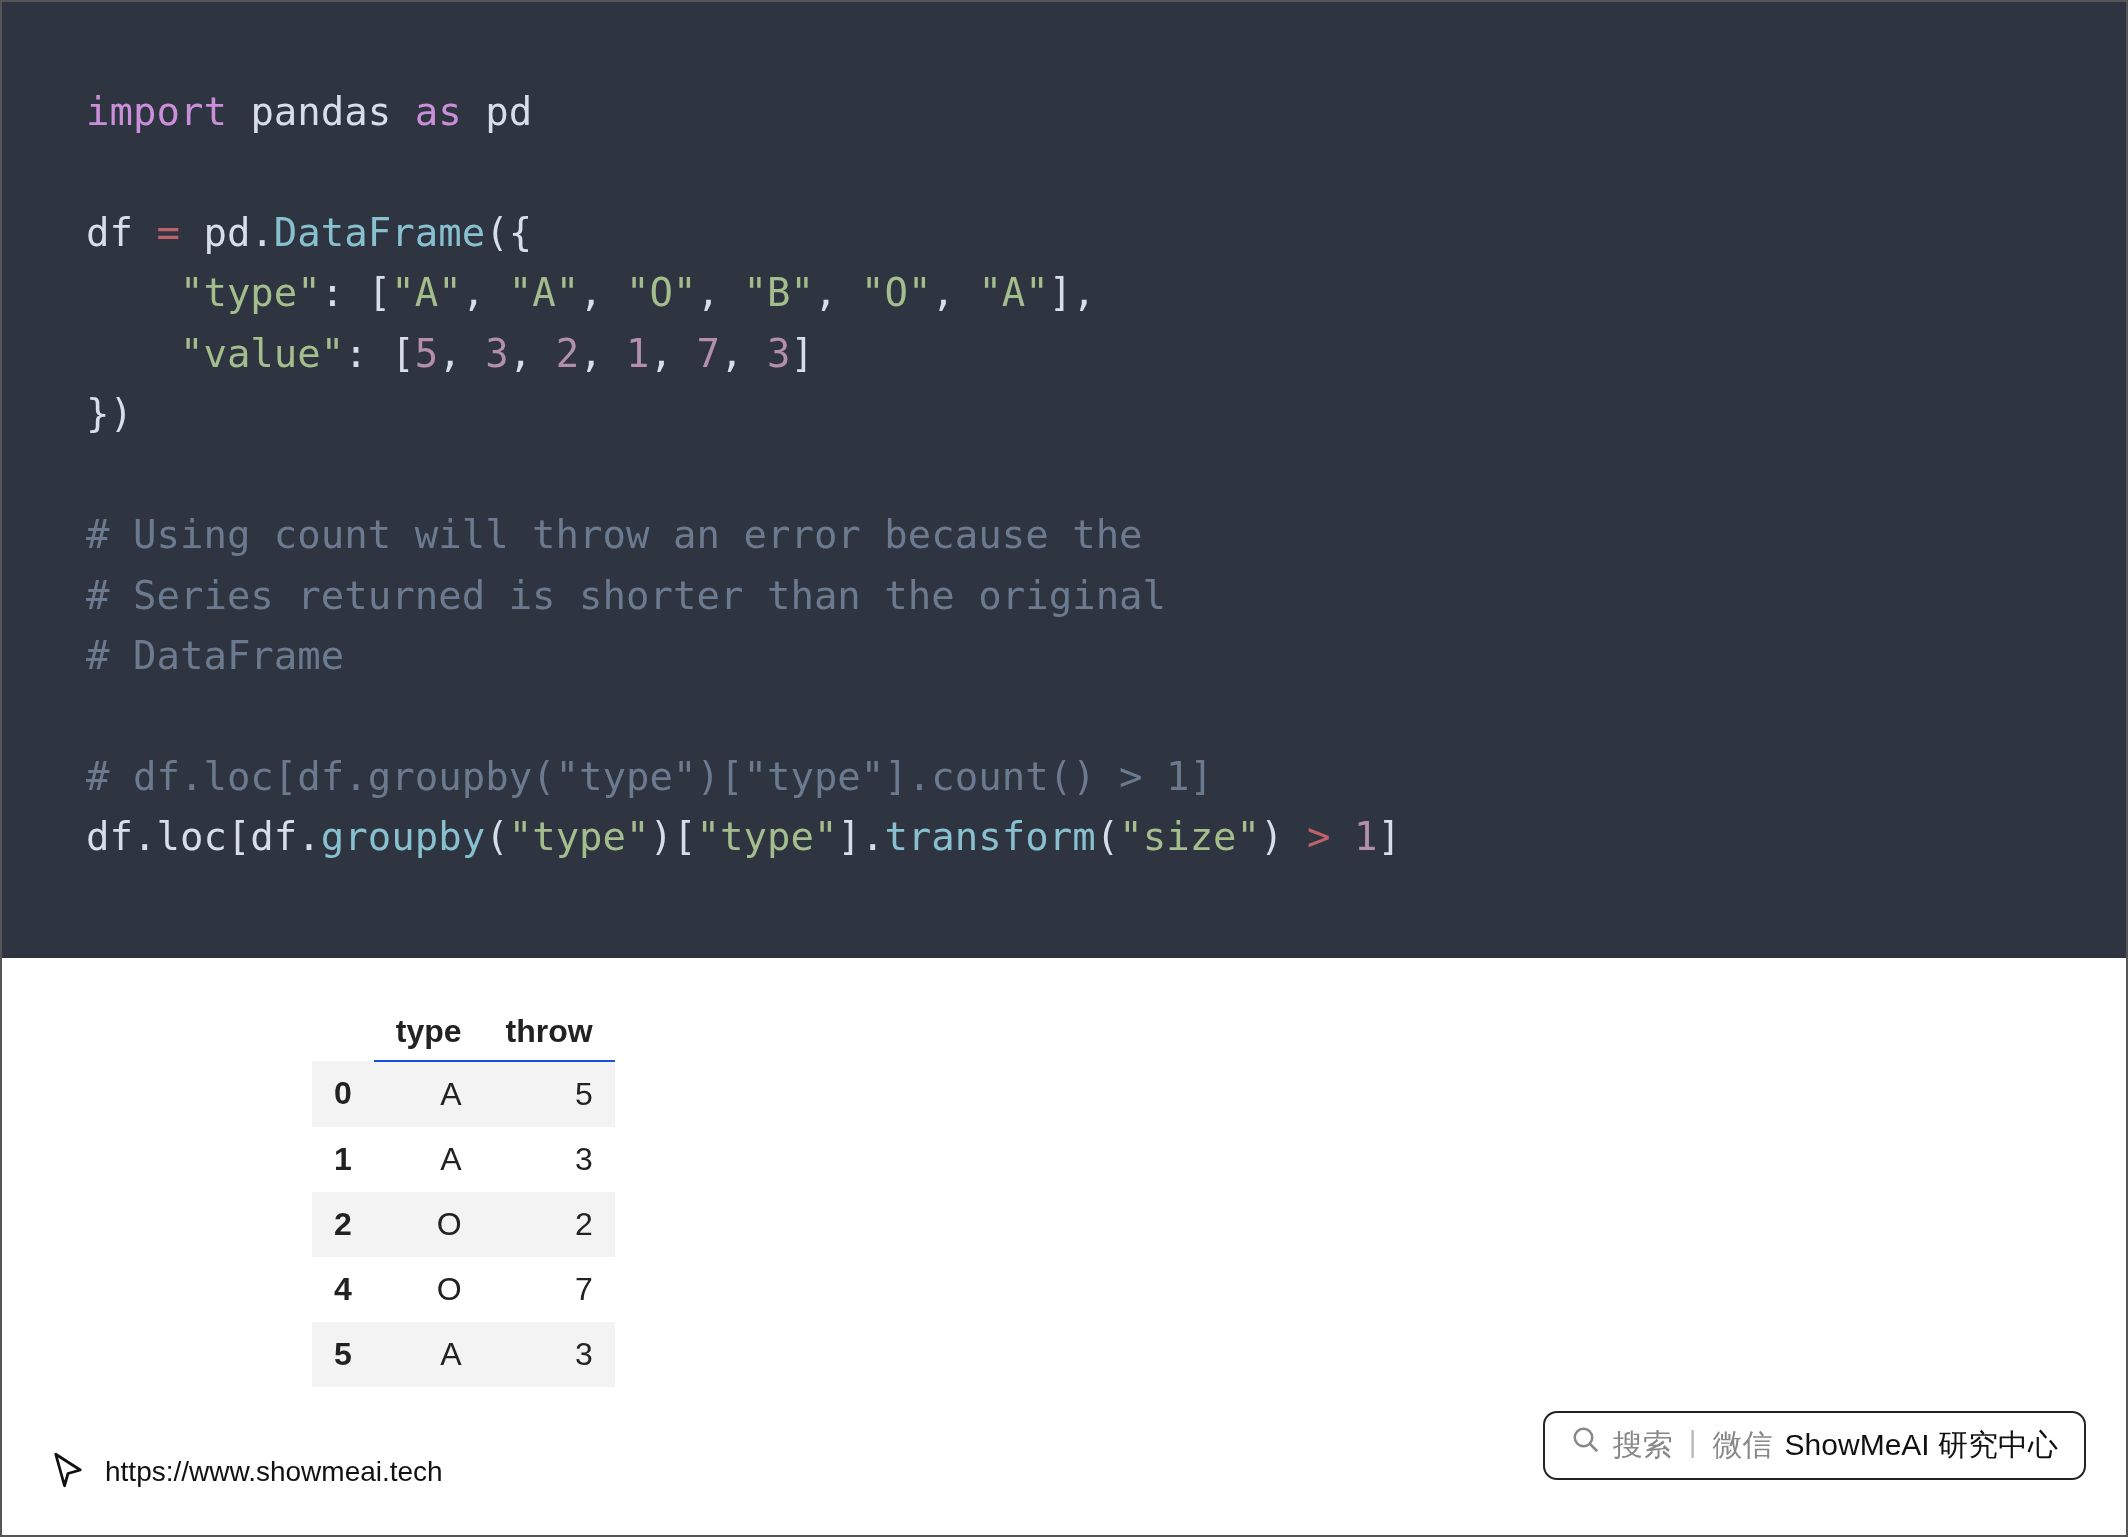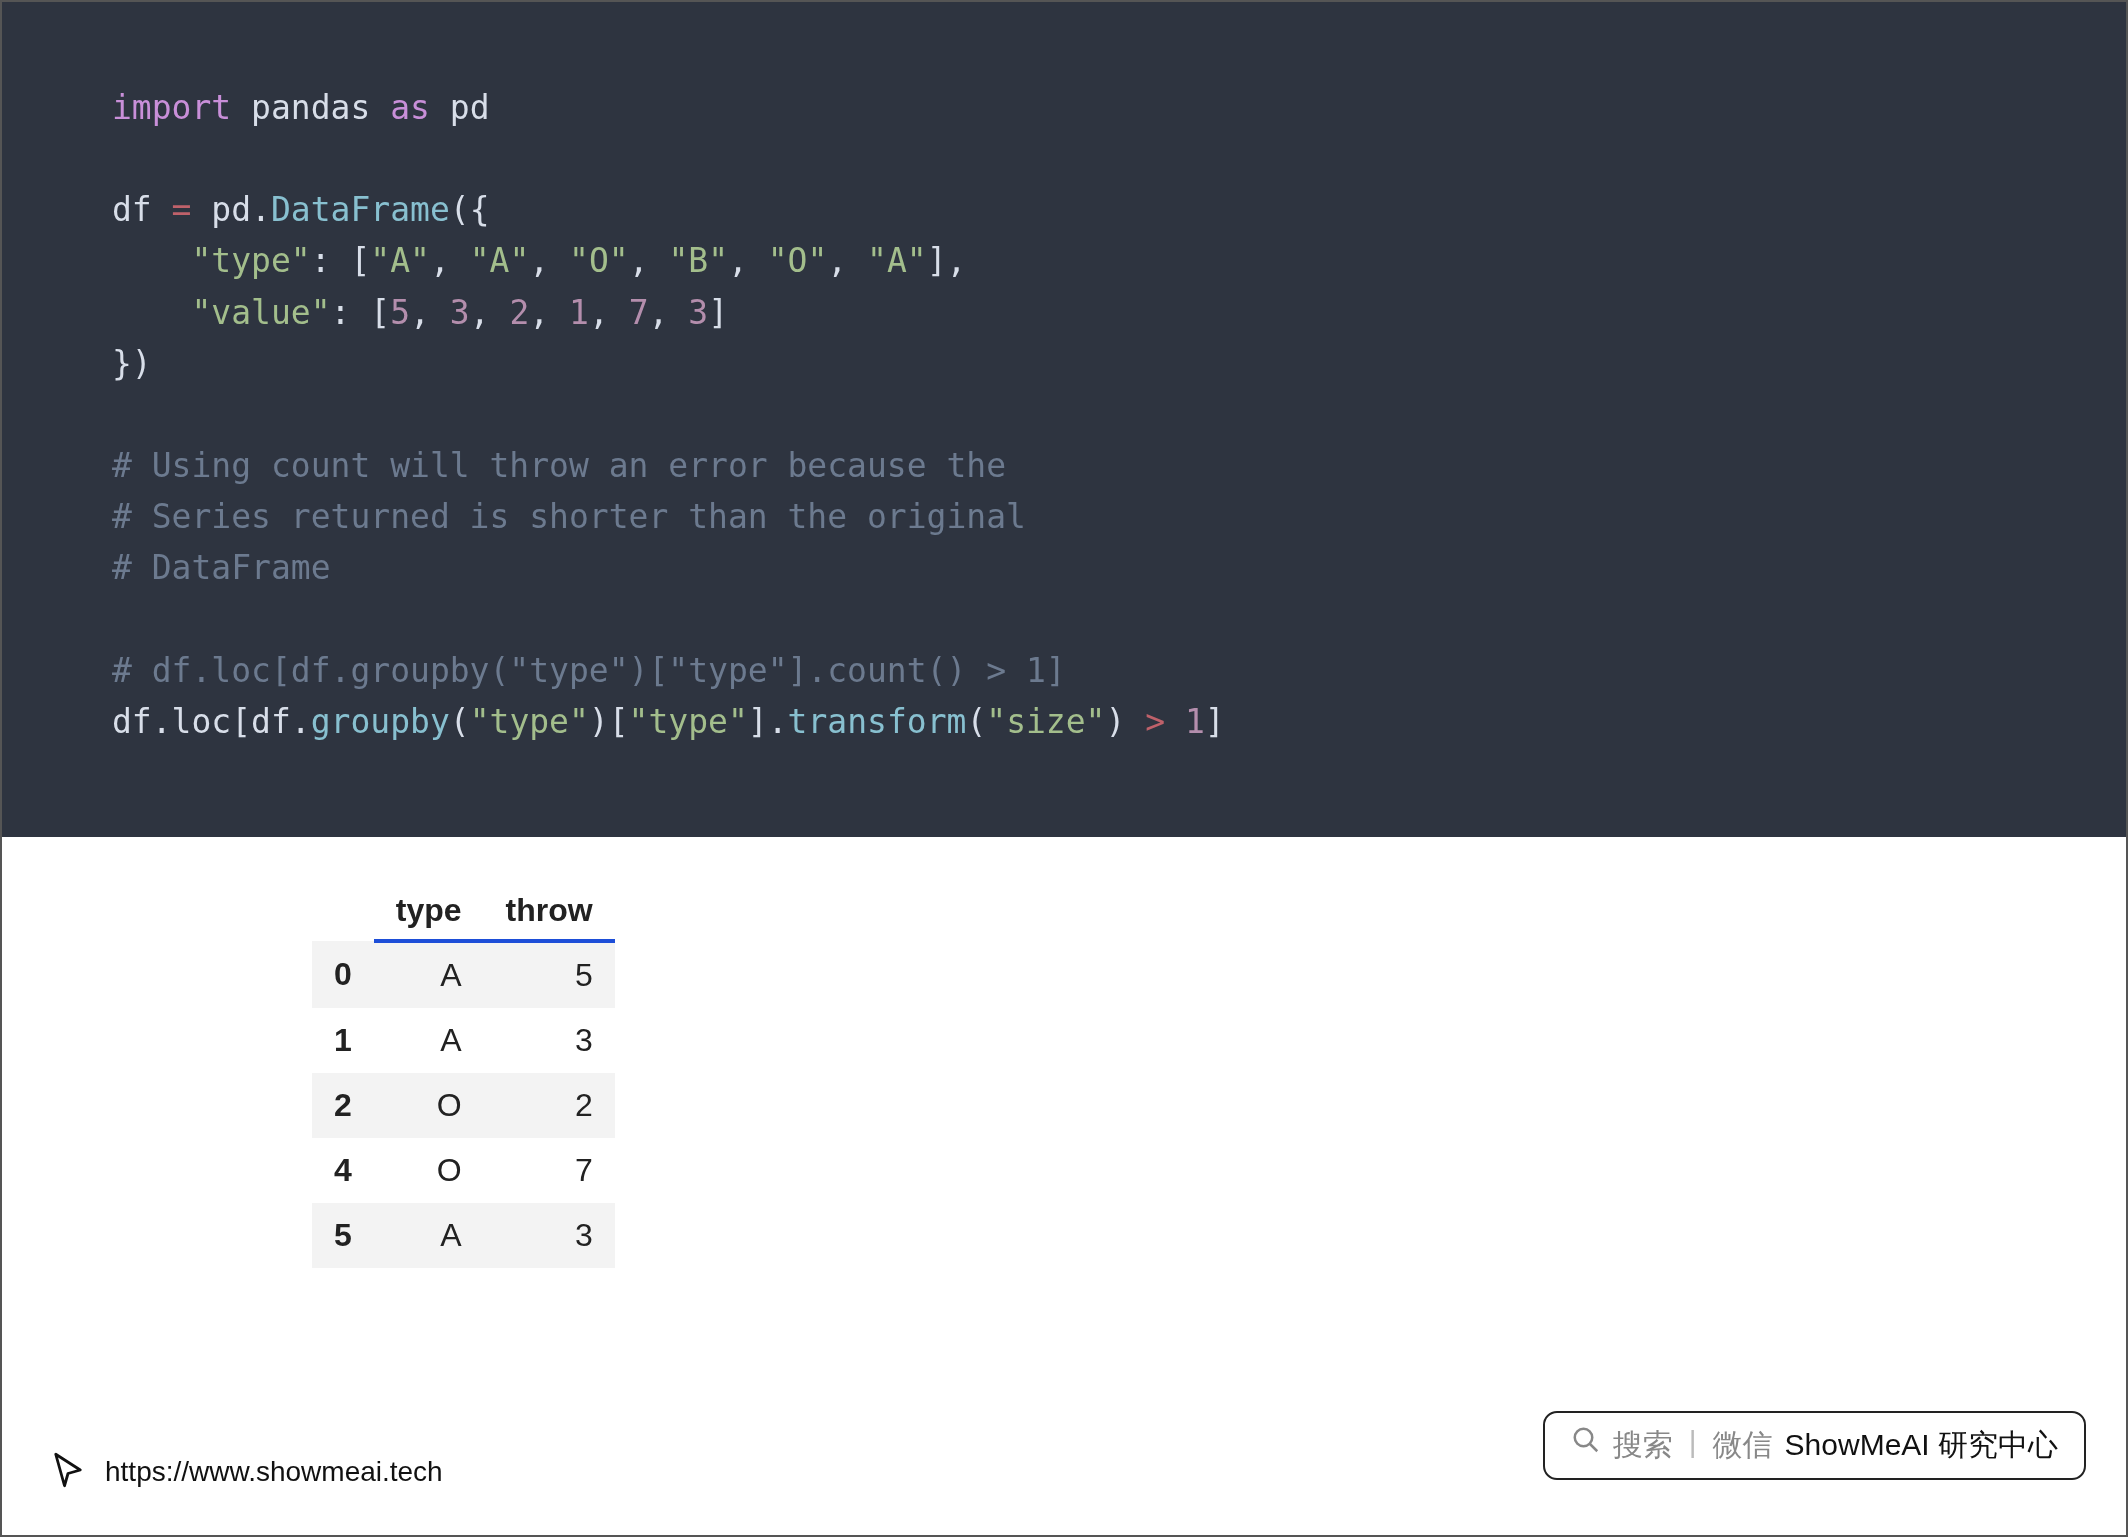--- a/index.html
+++ b/index.html
@@ -7,23 +7,23 @@
     font-family: "Segoe UI", "Helvetica Neue", Arial, sans-serif;
     background: #fff;
     width: 2128px;
     height: 1537px;
     border: 2px solid #555;
     display: flex;
     flex-direction: column;
   }
   .code-block {
     background: #2e3440;
-    padding: 80px 110px 90px 110px;
+    padding: 80px 110px 90px 84px;
     font-family: "Consolas", "Menlo", "DejaVu Sans Mono", monospace;
-    font-size: 33px;
+    font-size: 39px;
     line-height: 1.55;
     color: #d8dee9;
     white-space: pre;
   }
   .code-block .kw      { color: #c98fd9; }   
   .code-block .op      { color: #d8dee9; }
   .code-block .opred   { color: #bf616a; }   
   .code-block .fn      { color: #88c0d0; }   
   .code-block .attr    { color: #d8dee9; }
   .code-block .str     { color: #a3be8c; }   
@@ -37,21 +37,21 @@
   }
   table.dataframe {
     border-collapse: collapse;
     font-size: 32px;
     color: #222;
   }
   table.dataframe thead th {
     font-weight: 700;
     padding: 10px 22px;
     text-align: right;
-    border-bottom: 4px solid #1d4ed8;
+    border-bottom: 2px solid #1d4ed8;
   }
   table.dataframe thead th:first-child {
     border-bottom: none;
   }
   table.dataframe tbody th {
     font-weight: 700;
     padding: 14px 22px;
     text-align: right;
   }
   table.dataframe tbody td {

